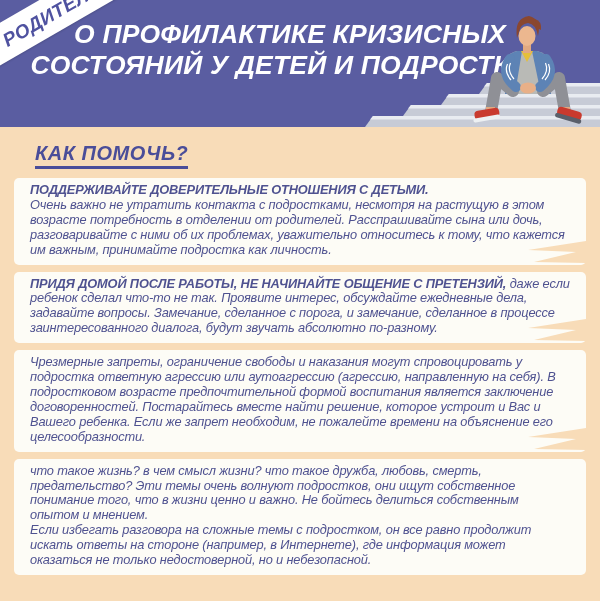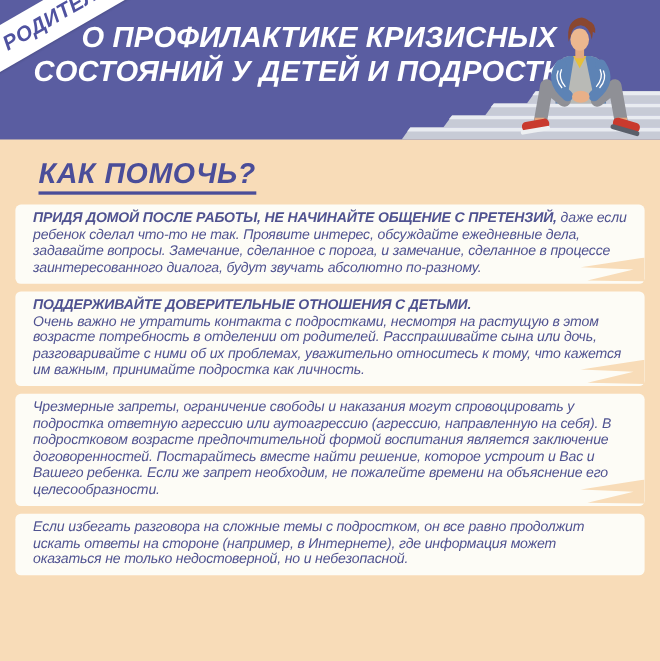--- a/index.html
+++ b/index.html
@@ -30,21 +30,21 @@
   }
   .title span{display:block;white-space:nowrap;}
   .scene{position:absolute;right:0;bottom:0;width:235px;height:126px;}
   
   .content{
     position:absolute;top:127px;left:0;right:0;bottom:0;
     background:var(--page-bg,#f8dcb8);
   }
   .how{
     display:inline-block;margin:15px 0 9px 35px;
-    font-size:26px;font-style:italic;font-weight:800;letter-spacing:.5px;
+    font-size:20px;font-style:italic;font-weight:800;letter-spacing:.5px;
     color:var(--heading,#4a4d99);
     border-bottom:3px solid var(--heading,#4a4d99);
     padding-bottom:1px;
   }
   .card{
     position:relative;background:var(--card-bg,#fdfcf6);
     border-radius:5px;margin:0 14px 7px;padding:5px 16px 7px;
     color:var(--text,#4f5290);
     font-size:12.8px;line-height:14.9px;font-style:italic;letter-spacing:-0.15px;
   }
@@ -117,47 +117,48 @@
         <ellipse cx="163" cy="87" rx="8" ry="5.5" fill="#e8b088"></ellipse>
       </g>
     </svg>
   </header>
 
   <main class="content">
     <h1 class="how">КАК ПОМОЧЬ?</h1>
 
     <section class="card">
       <p>
-        <span class="lead">ПРИДЯ ДОМОЙ ПОСЛЕ РАБОТЫ, НЕ НАЧИНАЙТЕ ОБЩЕНИЕ С ПРЕТЕНЗИЙ,</span>
-        <span>даже если ребенок сделал что-то не так. Проявите интерес, обсуждайте ежедневные дела, задавайте вопросы. Замечание, сделанное с порога, и замечание, сделанное в процессе заинтересованного диалога, будут звучать абсолютно по-разному.</span>
+        <span class="lead block">ПОДДЕРЖИВАЙТЕ ДОВЕРИТЕЛЬНЫЕ ОТНОШЕНИЯ С ДЕТЬМИ.</span>
+        <span>Очень важно не утратить контакта с подростками, несмотря на растущую в этом возрасте потребность в отделении от родителей. Расспрашивайте сына или дочь, разговаривайте с ними об их проблемах, уважительно относитесь к тому, что кажется им важным, принимайте подростка как личность.</span>
       </p>
       <svg class="tear" viewBox="0 0 62 22" aria-hidden="true">
         <polygon points="62,0 4,9 52,11 10,21 62,22" fill="#f8dcb8"></polygon>
       </svg>
     </section>
 
     <section class="card">
       <p>
-        <span class="lead block">ПОДДЕРЖИВАЙТЕ ДОВЕРИТЕЛЬНЫЕ ОТНОШЕНИЯ С ДЕТЬМИ.</span>
-        <span>Очень важно не утратить контакта с подростками, несмотря на растущую в этом возрасте потребность в отделении от родителей. Расспрашивайте сына или дочь, разговаривайте с ними об их проблемах, уважительно относитесь к тому, что кажется им важным, принимайте подростка как личность.</span>
+        <span class="lead">ПРИДЯ ДОМОЙ ПОСЛЕ РАБОТЫ, НЕ НАЧИНАЙТЕ ОБЩЕНИЕ С ПРЕТЕНЗИЙ,</span>
+        <span>даже если ребенок сделал что-то не так. Проявите интерес, обсуждайте ежедневные дела, задавайте вопросы. Замечание, сделанное с порога, и замечание, сделанное в процессе заинтересованного диалога, будут звучать абсолютно по-разному.</span>
       </p>
       <svg class="tear" viewBox="0 0 62 22" aria-hidden="true">
         <polygon points="62,0 4,9 52,11 10,21 62,22" fill="#f8dcb8"></polygon>
       </svg>
     </section>
 
     <section class="card">
       <p>
         <span>Чрезмерные запреты, ограничение свободы и наказания могут спровоцировать у подростка ответную агрессию или аутоагрессию (агрессию, направленную на себя). В подростковом возрасте предпочтительной формой воспитания является заключение договоренностей. Постарайтесь вместе найти решение, которое устроит и Вас и Вашего ребенка. Если же запрет необходим, не пожалейте времени на объяснение его целесообразности.</span>
       </p>
       <svg class="tear" viewBox="0 0 62 22" aria-hidden="true">
         <polygon points="62,0 4,9 52,11 10,21 62,22" fill="#f8dcb8"></polygon>
       </svg>
     </section>
 
     <section class="card">
       <p>
+        <span>что такое жизнь? в чем смысл жизни? что такое дружба, любовь, смерть, предательство? Эти темы очень волнуют подростков, они ищут собственное понимание того, что в жизни ценно и важно. Не бойтесь делиться собственным опытом и мнением.</span>
         <span class="body2">Если избегать разговора на сложные темы с подростком, он все равно продолжит искать ответы на стороне (например, в Интернете), где информация может оказаться не только недостоверной, но и небезопасной.</span>
       </p>
 
     </section>
   </main>
 </div>
 
 </body></html>

